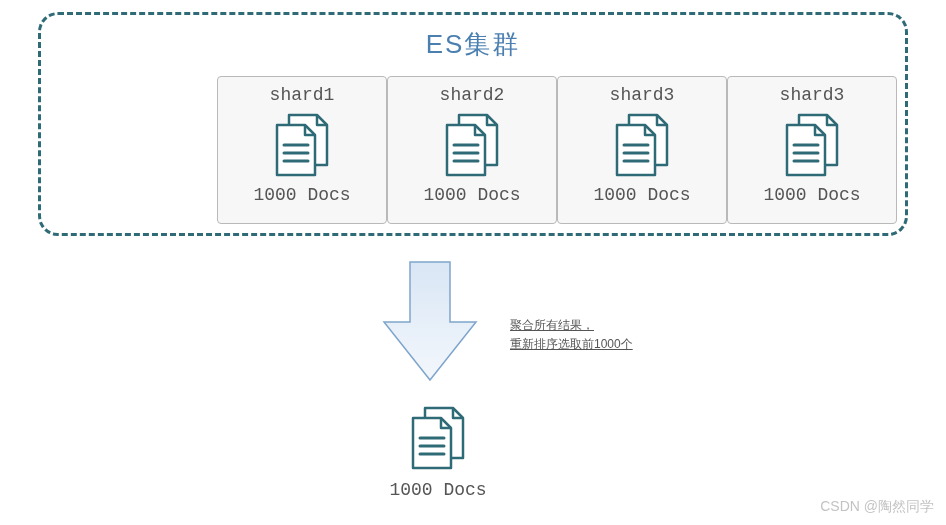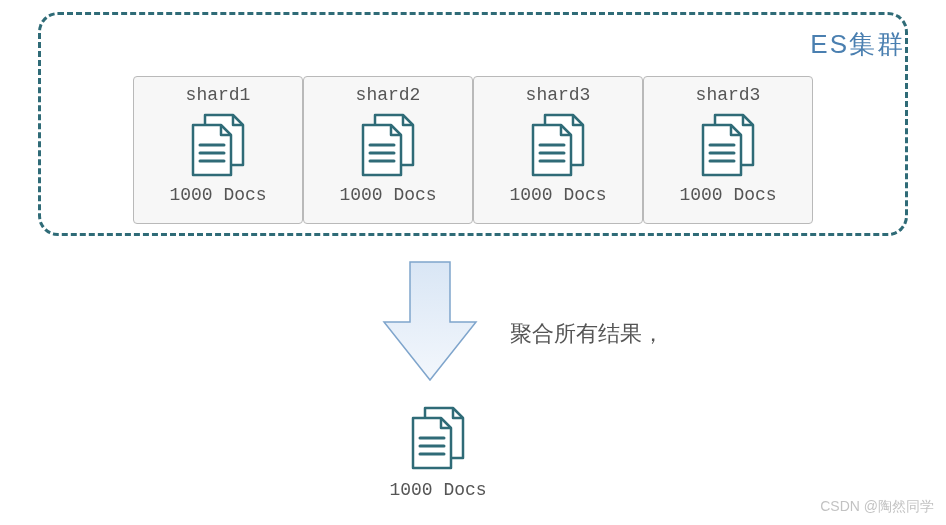--- a/index.html
+++ b/index.html
@@ -14,29 +14,29 @@
     position: absolute;
     left: 38px;
     top: 12px;
     width: 870px;
     height: 224px;
     border: 3px dashed #2f6b77;
     border-radius: 20px;
     padding-top: 12px;
   }
   .cluster-title {
-    text-align: right;
+    text-align: center;
     font-size: 26px;
     color: #4a7fb0;
     letter-spacing: 2px;
     margin-bottom: 14px;
   }
   .shards-row {
     display: flex;
-    justify-content: center;
+    justify-content: flex-end;
     padding: 0 8px;
   }
   .shard {
     width: 170px;
     height: 148px;
     background: #f7f7f7;
     border: 1px solid #b9b9b9;
     border-radius: 4px;
     display: flex;
     flex-direction: column;
@@ -63,23 +63,24 @@
     position: absolute;
     left: 380px;
     top: 258px;
     width: 100px;
     height: 126px;
   }
   .annotation {
     position: absolute;
     left: 510px;
     top: 316px;
-    font-size: 22px;
+    font-size: 12px;
     color: #555;
     line-height: 1.6;
+    text-decoration: underline;
   }
   .result-box {
     position: absolute;
     left: 378px;
     top: 404px;
     width: 120px;
     display: flex;
     flex-direction: column;
     align-items: center;
   }
@@ -186,20 +187,21 @@
         <stop offset="0%" stop-color="#d9e6f5"></stop>
         <stop offset="100%" stop-color="#f3f7fc"></stop>
       </linearGradient>
     </defs>
     <path d="M30 4 H70 V64 H96 L50 122 L4 64 H30 Z" fill="url(#arrGrad)" stroke="#7fa5cc" stroke-width="1.5"></path>
   </svg>
 </div>
 
 <div class="annotation">
   <div>聚合所有结果，</div>
+  <div>重新排序选取前1000个</div>
 </div>
 
 <div class="result-box">
   <svg class="docs-icon" viewBox="0 0 70 68" width="70" height="68">
     <g fill="#ffffff" stroke="#2f6b77" stroke-width="2.5" stroke-linejoin="round">
       <path d="M22 4 H50 L60 14 V54 H22 Z"></path>
       <path d="M50 4 V14 H60" fill="none"></path>
       <path d="M10 14 H38 L48 24 V64 H10 Z"></path>
       <path d="M38 14 V24 H48" fill="none"></path>
     </g>

